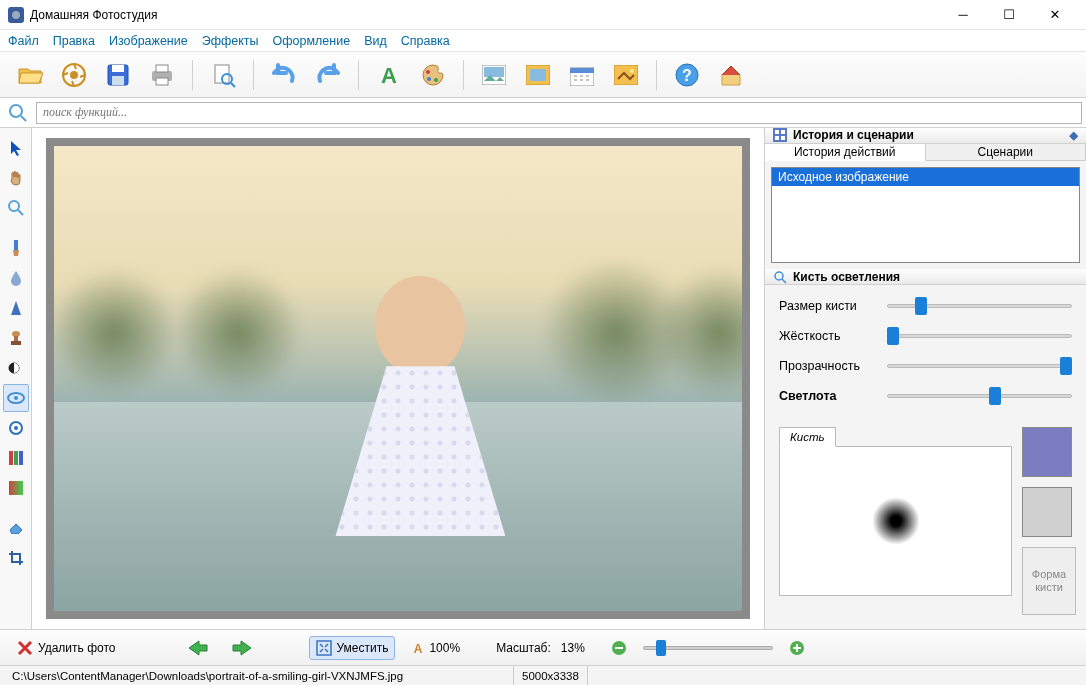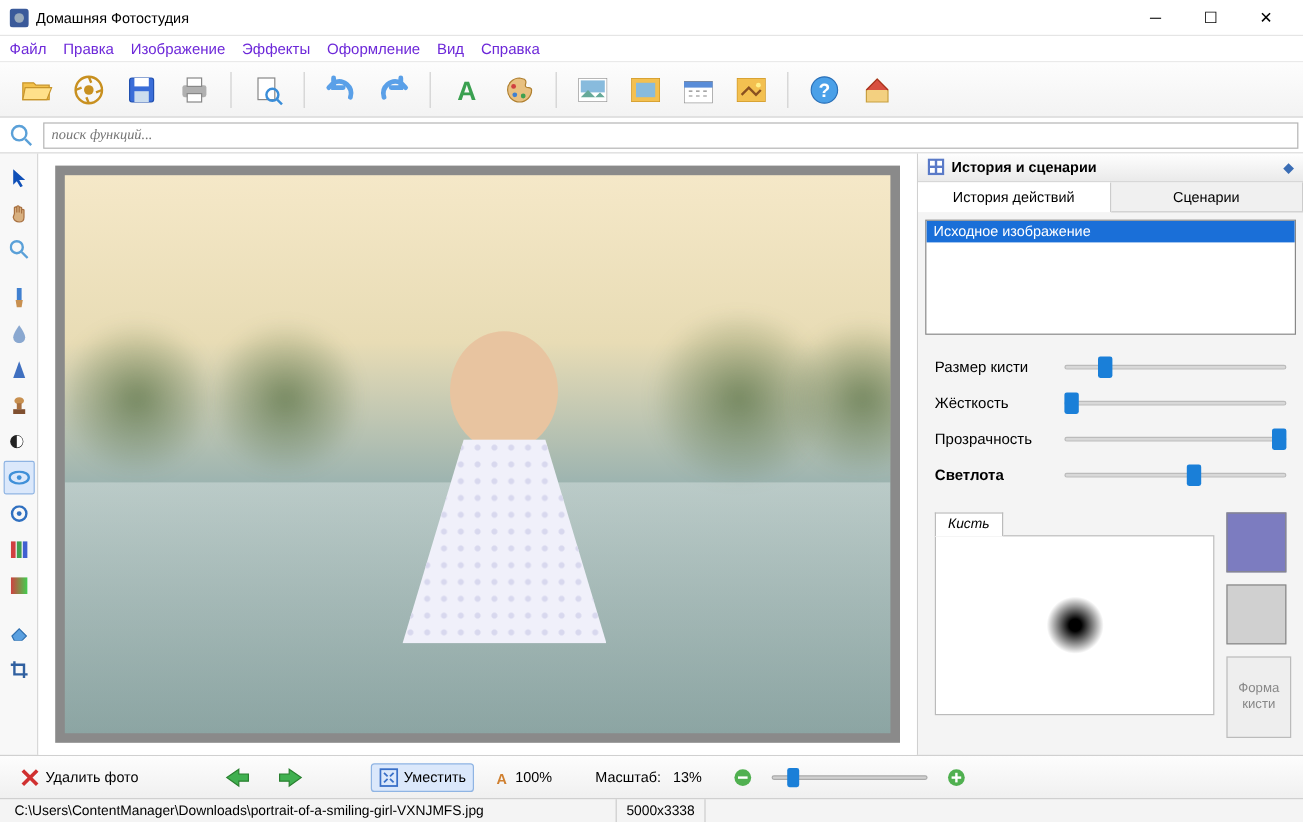--- a/index.html
+++ b/index.html
@@ -5,21 +5,21 @@
 * { box-sizing: border-box; margin: 0; padding: 0; font-family: "Segoe UI", Tahoma, sans-serif; }
 body { background: #fff; width: 1086px; height: 685px; overflow: hidden; display: flex; flex-direction: column; font-size: 12px; }
 
 
 .titlebar { height: 30px; display: flex; align-items: center; padding: 0 8px; border-bottom: 1px solid #e5e5e5; }
 .titlebar .app-icon { width: 16px; height: 16px; margin-right: 6px; }
 .titlebar .title { flex: 1; font-size: 12px; color: #000; }
 .titlebar .win-btn { width: 46px; height: 30px; display: flex; align-items: center; justify-content: center; font-size: 13px; cursor: pointer; }
 
 
-.menubar { height: 22px; display: flex; align-items: center; padding: 0 8px; gap: 14px; font-size: 12.5px; color: #6d28d9; border-bottom: 1px solid #e5e5e5;}
+.menubar { height: 22px; display: flex; align-items: center; padding: 0 8px; gap: 14px; font-size: 12.5px; color: #0369a1; border-bottom: 1px solid #e5e5e5;}
 .menubar .menu-item { cursor: pointer; }
 
 
 .toolbar { height: 46px; display: flex; align-items: center; padding: 0 10px; gap: 4px; border-bottom: 1px solid #d0d0d0; background: linear-gradient(#fdfdfd,#f3f3f3); }
 .tb-btn { width: 40px; height: 36px; display: flex; align-items: center; justify-content: center; border-radius: 3px; cursor: pointer; }
 .tb-sep { width: 1px; height: 30px; background: #d0d0d0; margin: 0 6px; }
 
 
 .searchrow { height: 30px; display: flex; align-items: center; padding: 0 4px; border-bottom: 1px solid #d0d0d0; gap: 4px;}
 .searchrow .mag { width: 28px; display:flex; justify-content:center;}
@@ -357,20 +357,27 @@
     <div class="tabs">
       <div class="tab active">История действий</div>
       <div class="tab">Сценарии</div>
     </div>
     <div class="history-body">
       <div class="history-list">
         <div class="history-item">Исходное изображение</div>
       </div>
     </div>
 
+    <div class="panel-header">
+      <svg class="hdr-icon" viewBox="0 0 14 14">
+          <circle cx="6" cy="6" r="4" fill="none" stroke="#4090d8" stroke-width="1.5"></circle>
+          <path d="M9 9 L13 13" stroke="#4090d8" stroke-width="1.5"></path>
+        </svg>
+      <span>Кисть осветления</span>
+    </div>
     <div class="brush-panel">
       <div class="brush-body">
         <div class="slider-row">
           <span class="lbl">Размер кисти</span>
           <div class="slider">
               <div class="track"></div>
               <div class="thumb" style="left:15%"></div>
             </div>
         </div>
         <div class="slider-row">

